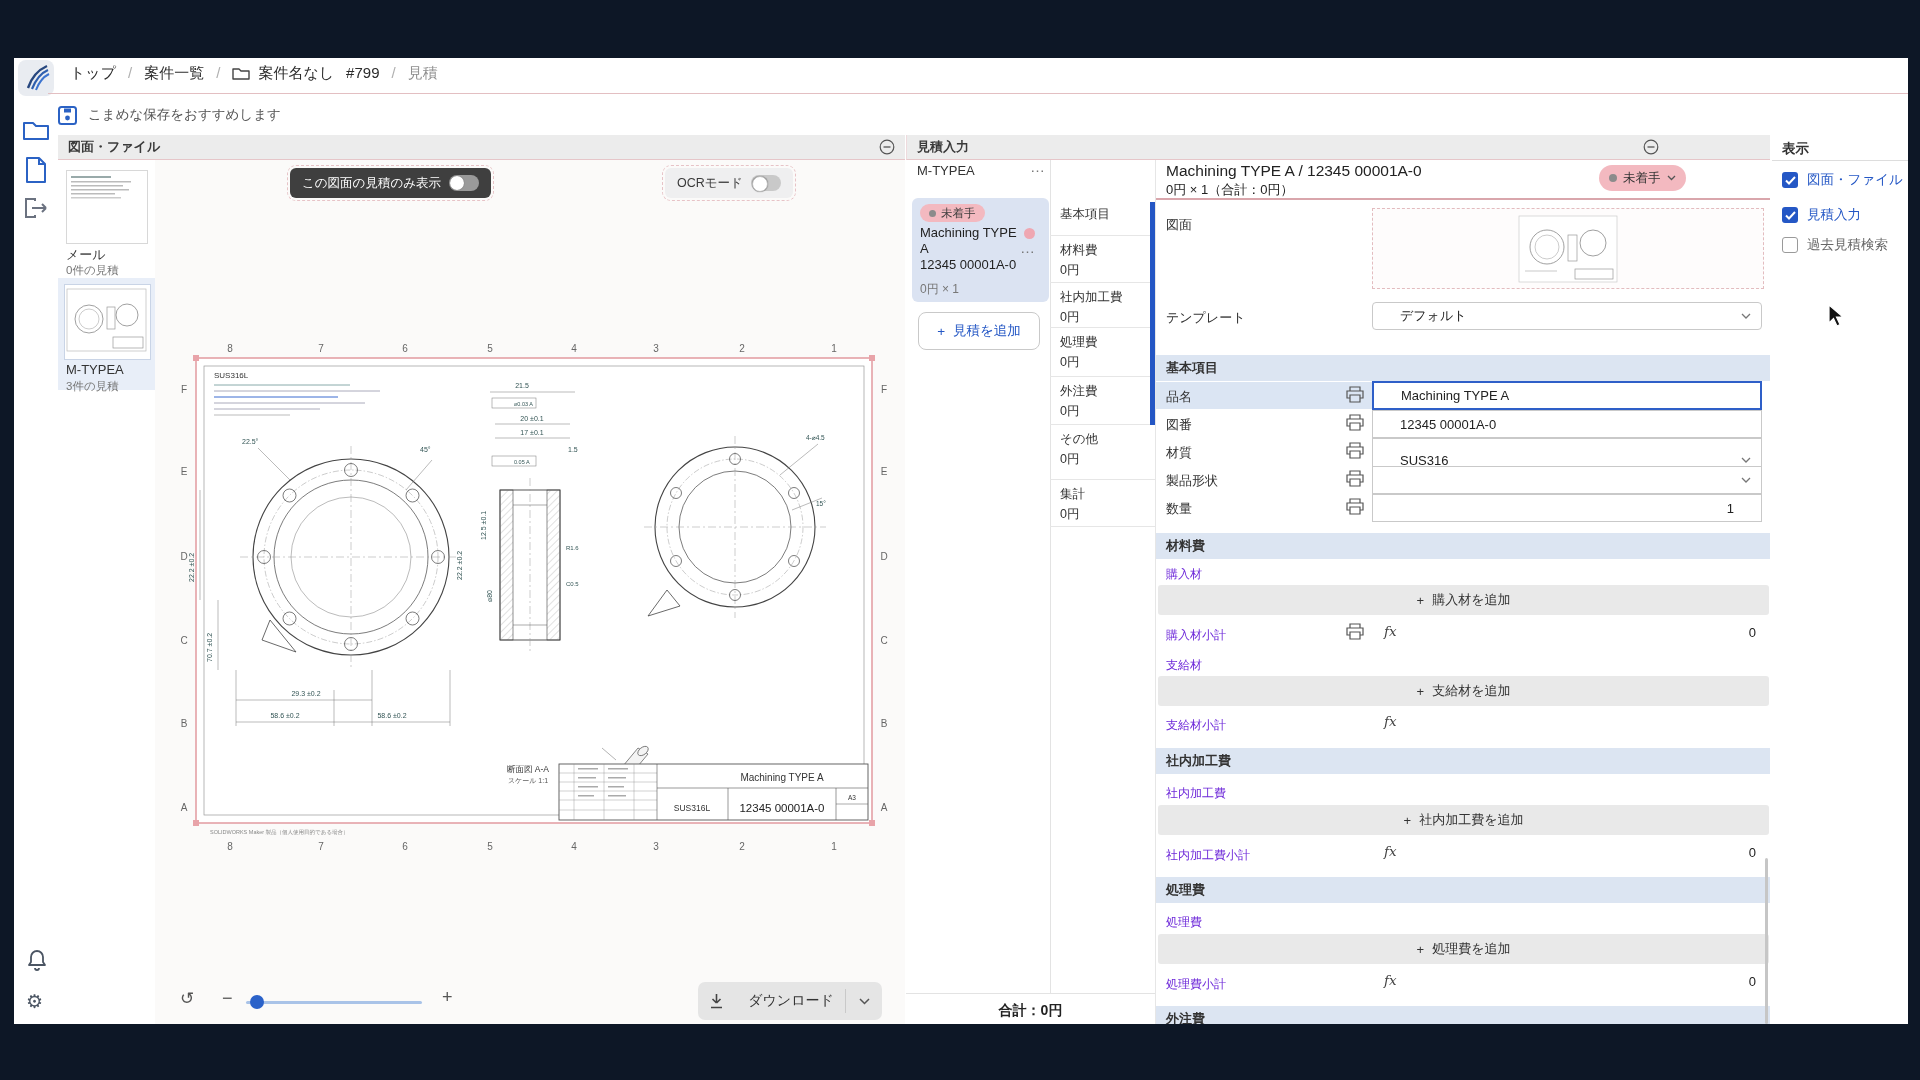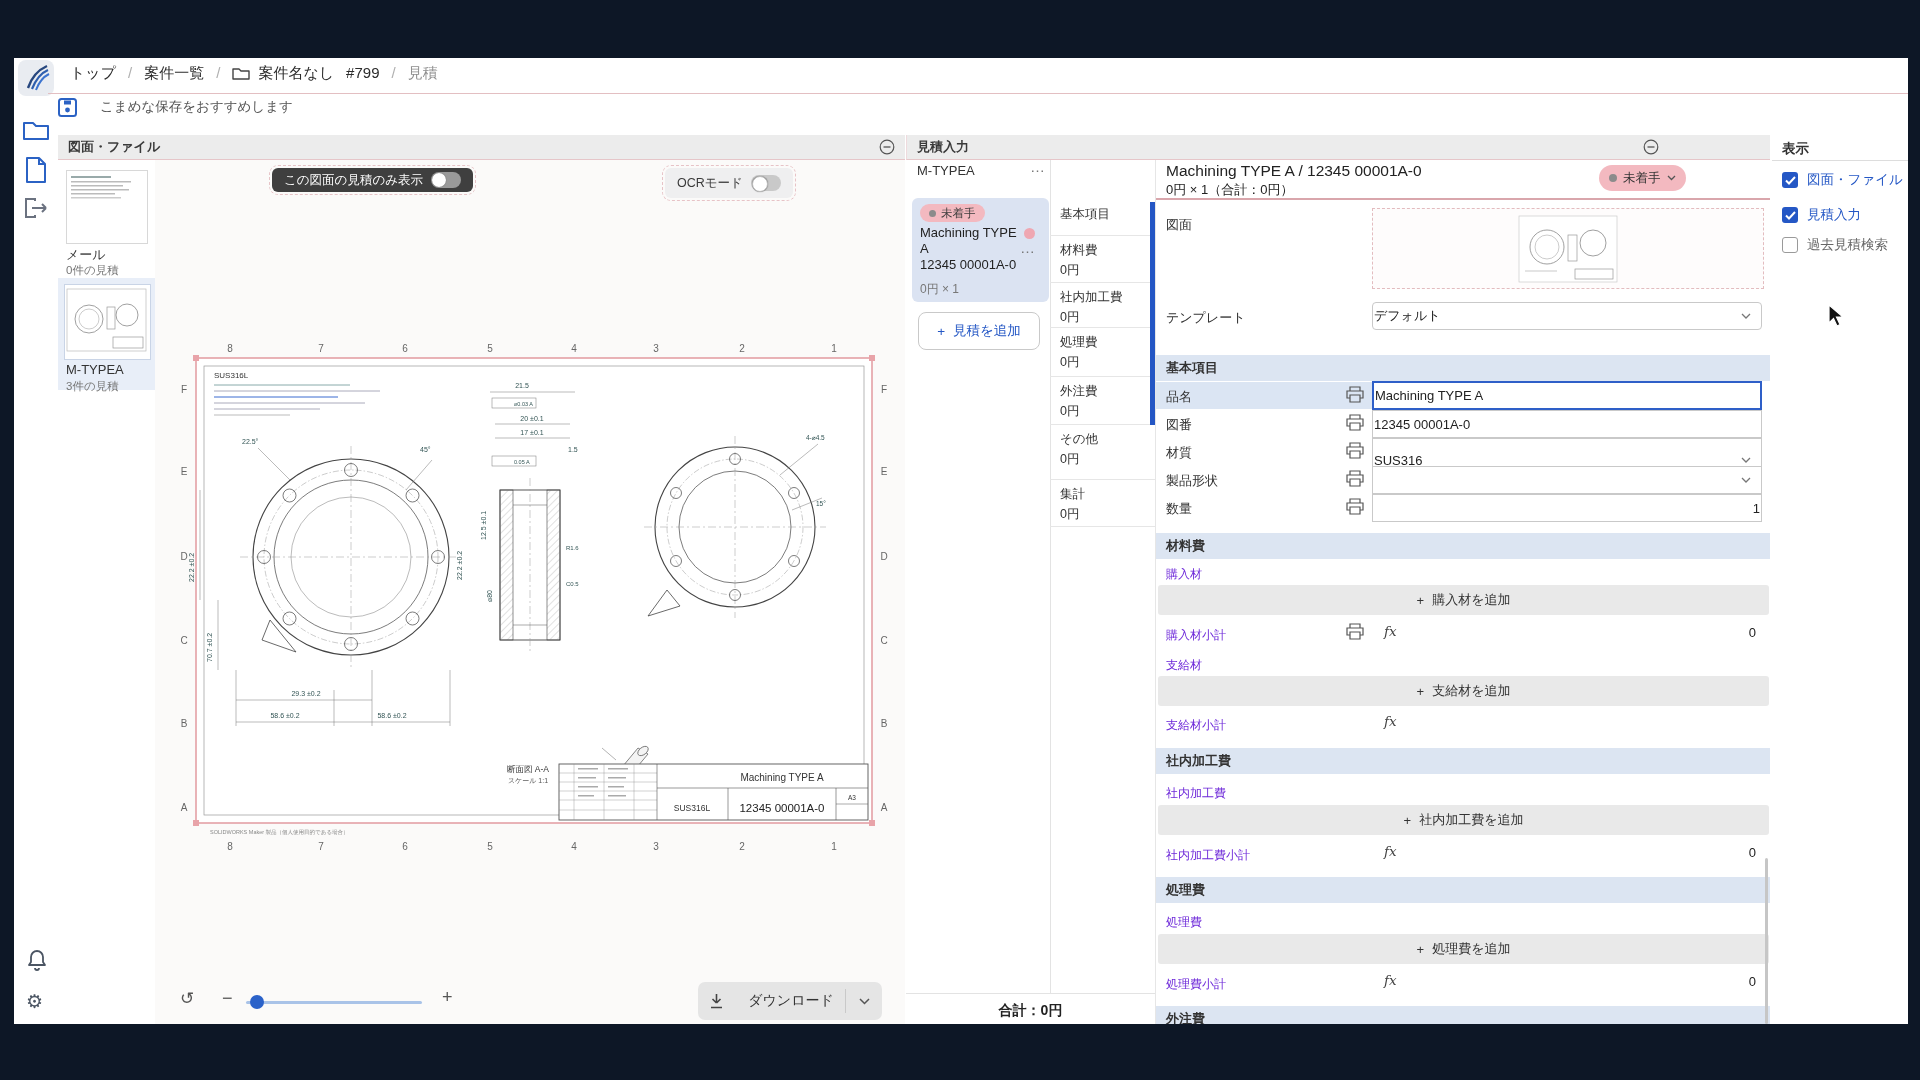--- a/index.html
+++ b/index.html
@@ -27,21 +27,21 @@
   .add-est{background:#fff;border:1px solid #c9c9c9;border-radius:8px;color:#2457c5;font-size:13.5px;
            display:flex;align-items:center;justify-content:center;gap:8px;box-sizing:border-box}
   .tab{position:absolute;left:1036px;width:105px;border-bottom:1px solid #e6e6e6;box-sizing:border-box;
        padding:6px 0 0 10px;font-size:12.5px;color:#333}
   .tab .amt{margin-top:3px;color:#333}
   .band{background:#dce5f2;font-size:13px;color:#333;display:flex;align-items:center;padding:0 10px;
         box-sizing:border-box;font-weight:bold}
   .flabel{font-size:13px;color:#333}
   .sublabel{font-size:12px;color:#6d28d9}
   .inp{background:#fff;border:1px solid #c9c9c9;box-sizing:border-box;font-size:13px;color:#222;
-       display:flex;align-items:center;padding:0 1px}
+       display:flex;align-items:center;padding:0 27px}
   .inp.focus{border:2px solid #2e5fc8}
   .inp.right{justify-content:flex-end}
   .sel-arrow{position:absolute;right:10px;top:50%;transform:translateY(-50%)}
   .addbar{background:#e9e9e9;border-radius:3px;display:flex;align-items:center;justify-content:center;gap:8px;
           font-size:13px;color:#333;box-sizing:border-box}
   .fx{font-family:"DejaVu Serif","Liberation Serif",serif;font-style:italic;font-size:13.5px;color:#444}
   .chkrow{display:flex;align-items:center;gap:9px;font-size:13.5px}
   .chk{width:16px;height:16px;border-radius:3px;box-sizing:border-box;display:inline-flex;align-items:center;justify-content:center}
   .chk.on{background:#2457c5}
   .chk.off{background:#fff;border:1.5px solid #9a9a9a}
@@ -72,21 +72,21 @@
           <path d="M1 3h6l2 2h8v8H1z" fill="none" stroke="#444" stroke-width="1.4" stroke-linejoin="round"></path>
         </svg>
     </span>
     <span style="margin-left:-4px">案件名なし</span>
     <span>#799</span>
     <span class="sep">/</span>
     <span class="muted">見積</span>
   </div>
   <div class="abs" style="left:34px;top:35px;width:1860px;height:1px;background:#e3bfc2"></div>
 
-  <div class="abs" style="left:44px;top:32px;width:1850px;height:34px;display:flex;align-items:center;gap:23px">
+  <div class="abs" style="left:44px;top:40px;width:1850px;height:34px;display:flex;align-items:center;gap:11px">
     <svg width="19" height="19">
       <rect x="1" y="1" width="17" height="17" rx="2.5" fill="none" stroke="#2b62c4" stroke-width="2"></rect>
       <rect x="6" y="2.5" width="7" height="4" fill="#2b62c4"></rect>
       <circle cx="9.5" cy="12" r="2.4" fill="#2b62c4"></circle>
     </svg>
     <span style="font-size:13.5px;color:#555">こまめな保存をおすすめします</span>
   </div>
 
   <div class="abs" style="left:8px;top:60px">
     <svg width="28" height="24">
@@ -147,21 +147,21 @@
         <rect x="42" y="22" width="8" height="22" fill="none" stroke="#999" stroke-width="0.7"></rect>
         <rect x="48" y="52" width="30" height="11" fill="none" stroke="#999" stroke-width="0.7"></rect>
       </svg>
     </div>
     <div style="position:absolute;left:8px;top:202px;font-size:13px;color:#333">M-TYPEA</div>
     <div style="position:absolute;left:8px;top:219px;font-size:11.5px;color:#777">3件の見積</div>
   </div>
 
   <div class="abs" style="left:141px;top:102px;width:750px;height:864px;background:#fbfaf9">
 
-    <div class="abs pill-dark" style="left:117px;top:8px;height:24px">
+    <div class="abs pill-dark" style="left:135px;top:8px;height:30px">
       <span>この図面の見積のみ表示</span>
       <span class="tgl">
           <span class="knob"></span>
         </span>
     </div>
     <div class="abs pill-light" style="left:510px;top:8px;height:30px">
       <span>OCRモード</span>
       <span class="tgl tgl-light">
           <span class="knob" style="border:1px solid #bbb"></span>
         </span>

